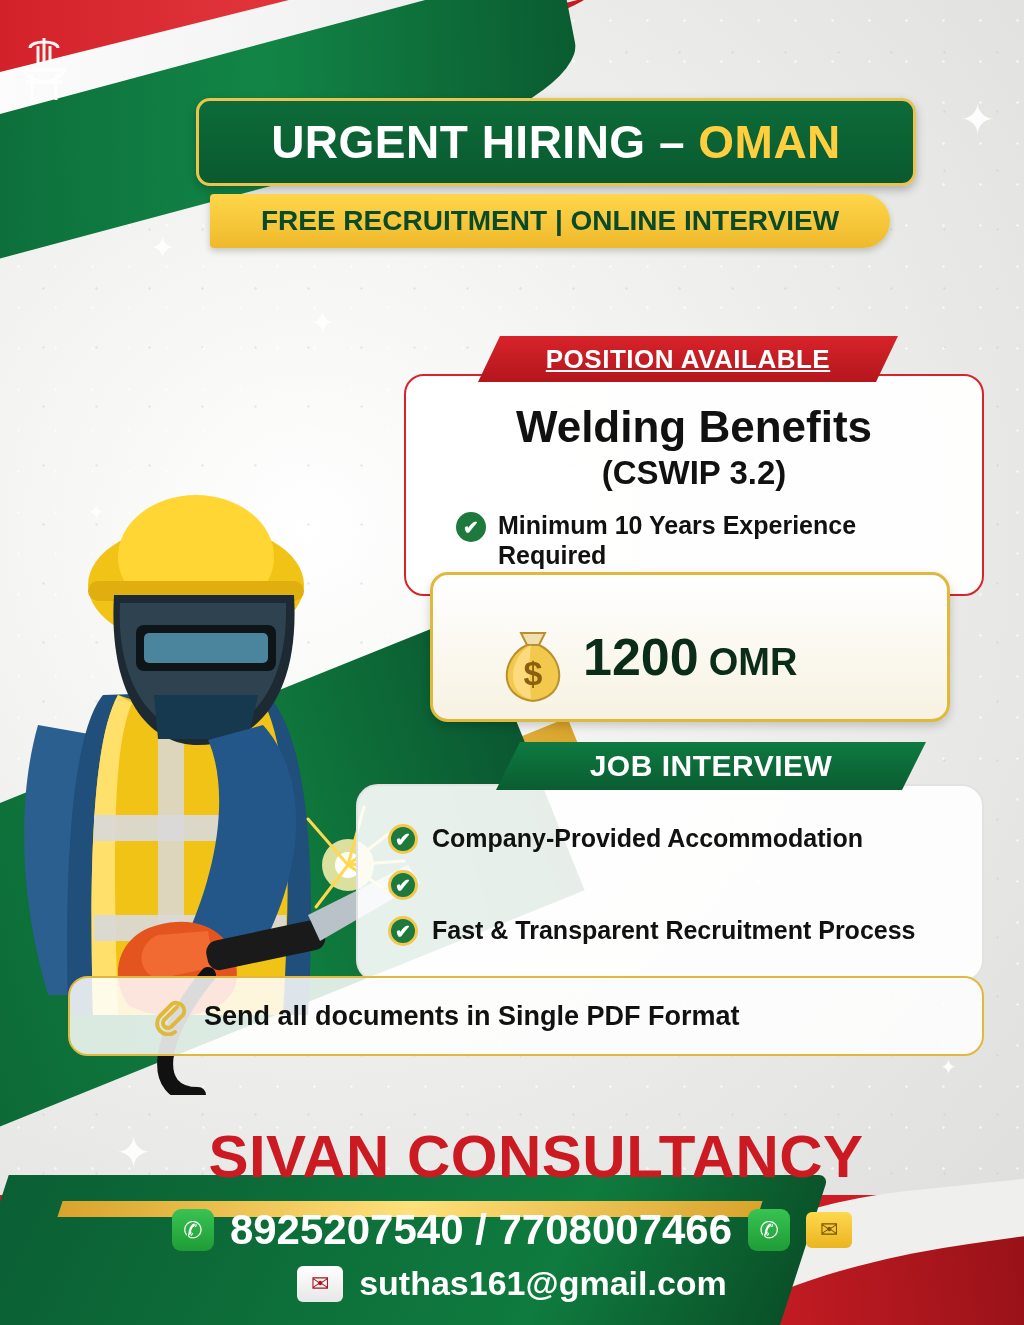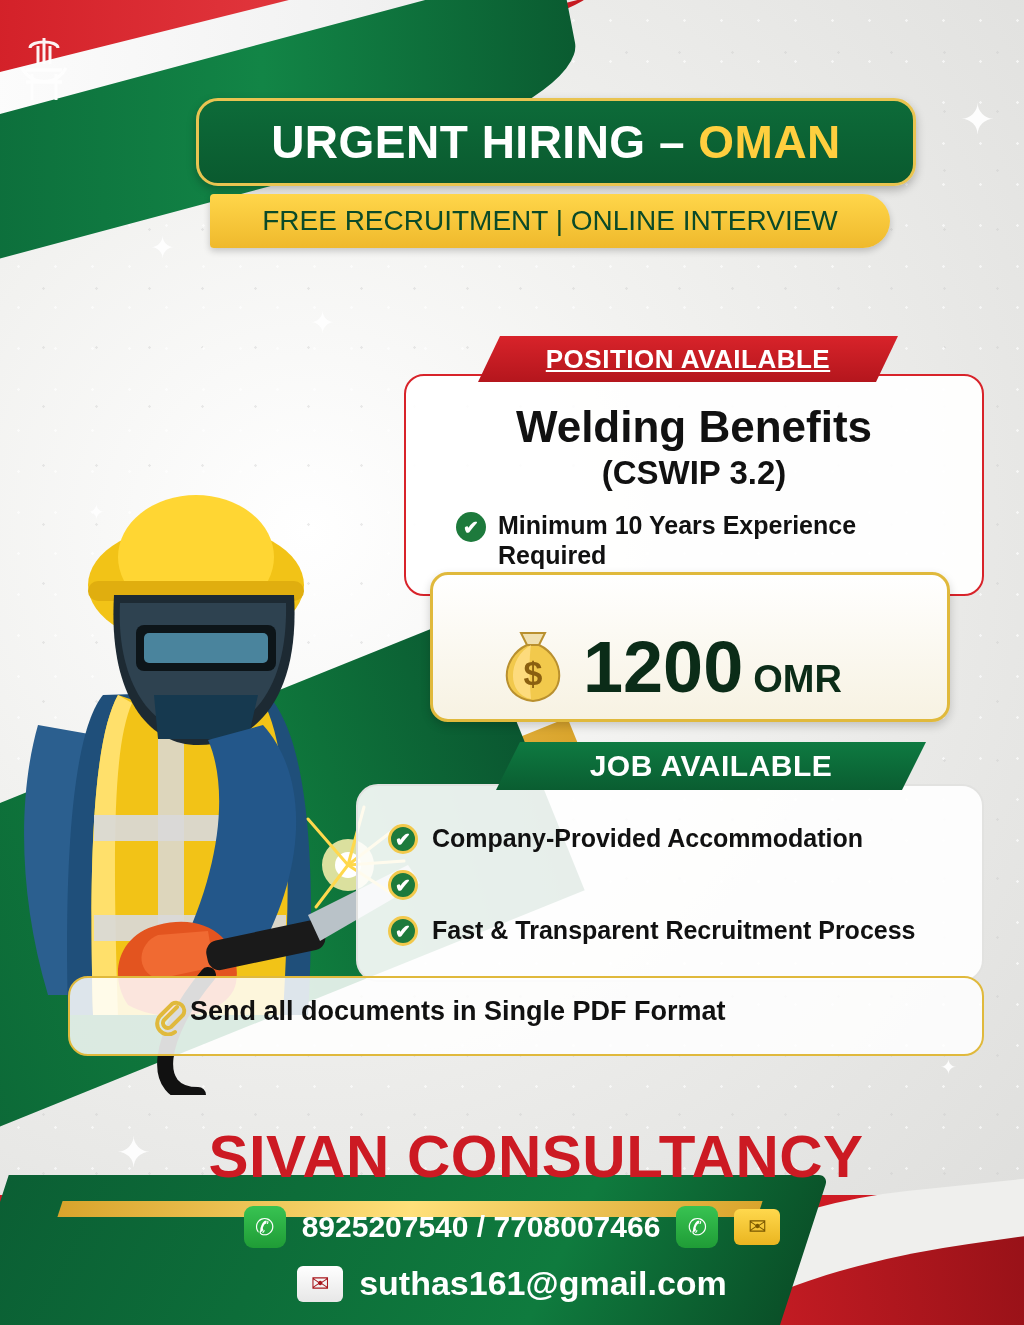--- a/index.html
+++ b/index.html
@@ -114,39 +114,39 @@
   .spark.md { font-size: 30px; }
   .spark.lg { font-size: 42px; }
   .spark.gold { color: #f3d48a; }
 
   
   .hdr-wrap { position: absolute; top: 98px; left: 196px; width: 720px; }
   .hdr-main {
     position: relative;
     background: linear-gradient(180deg, #0d6b39 0%, #0a5a2f 100%);
     border: 3px solid #e9c451;
-    border-radius: 22px;
+    border-radius: 14px;
     height: 88px;
     display: flex; align-items: center; justify-content: center;
     box-shadow: 0 4px 10px rgba(0,0,0,.25);
   }
   .hdr-main h1 {
     font-size: 46px; font-weight: 800; letter-spacing: .5px; color: #fff;
     white-space: nowrap;
   }
   .hdr-main h1 .oman { color: #ffcf3f; }
   .hdr-sub {
     position: relative; margin: 8px 0 0 14px;
     width: 680px; height: 54px;
     background: linear-gradient(180deg, #ffd64a 0%, #efb92c 100%);
     display: flex; align-items: center; justify-content: center;
     border-radius: 4px 28px 28px 4px;
     box-shadow: 0 3px 7px rgba(0,0,0,.2);
   }
-  .hdr-sub span { font-size: 28px; font-weight: 400; color: #0a4a28; white-space: nowrap; }
+  .hdr-sub span { font-size: 28px; font-weight: 700; color: #0a4a28; white-space: nowrap; }
 
   
   .ribbon {
     position: relative; height: 46px;
     display: flex; align-items: center; justify-content: center;
     color: #fff; font-weight: 800; font-size: 26px; letter-spacing: .5px;
     background: linear-gradient(180deg, #d8232a 0%, #b4161d 100%);
     clip-path: polygon(22px 0, 100% 0, calc(100% - 22px) 100%, 0 100%);
     box-shadow: 0 3px 6px rgba(0,0,0,.2);
     text-decoration: underline;
@@ -186,21 +186,21 @@
     position: absolute; top: -2px; left: 110px; width: 330px; height: 54px;
     background: linear-gradient(180deg, #0e7a41 0%, #0a5d31 100%);
     clip-path: polygon(26px 0, 100% 0, calc(100% - 26px) 100%, 0 100%);
     display: flex; align-items: center; justify-content: center;
     color: #fff; font-size: 29px; font-weight: 800; letter-spacing: 2px;
   }
   .salary-amount {
     position: absolute; left: 150px; top: 56px;
     display: flex; align-items: baseline; gap: 10px;
   }
-  .salary-amount .num { font-size: 72px; font-weight: 800; color: #0b2c18; line-height: 1; }
+  .salary-amount .num { font-size: 52px; font-weight: 800; color: #0b2c18; line-height: 1; }
   .salary-amount .cur { font-size: 38px; font-weight: 800; color: #0b2c18; }
   .money-bag { position: absolute; left: 52px; top: 42px; width: 96px; height: 96px; }
 
   
   .benefits { position: absolute; top: 742px; left: 356px; width: 628px; }
   .ben-body {
     margin-top: -6px;
     background: rgba(255,255,255,.9);
     border: 2px solid #e2e2e0; border-radius: 22px;
     padding: 22px 20px 20px 20px;
@@ -222,38 +222,38 @@
     display: flex; align-items: center; justify-content: center;
     color: #fff; font-weight: 800; font-size: 28px;
     background: linear-gradient(180deg, #d8232a 0%, #b4161d 100%);
     clip-path: polygon(22px 0, 100% 0, calc(100% - 22px) 100%, 0 100%);
   }
   .appl-body {
     margin-top: -6px;
     background: rgba(255,255,255,.85);
     border: 2px solid #e0b93c; border-radius: 20px;
     padding: 18px 20px;
-    display: flex; align-items: flex-start; justify-content: flex-start;
+    display: flex; align-items: center; gap: 14px; justify-content: flex-start;
     padding-left: 80px;
   }
   .appl-body .txt { font-size: 27px; font-weight: 700; color: #111; }
 
   
   .company {
     position: absolute; top: 1122px; left: 0; width: 1024px;
     text-align: center;
     font-size: 60px; font-weight: 800; color: #cc1a23; letter-spacing: .5px; margin-left: 24px;
   }
 
   
   .contact-row1 {
     position: absolute; top: 1206px; left: 0; width: 1024px;
     display: flex; align-items: center; justify-content: center; gap: 16px;
   }
-  .contact-row1 .phones { font-size: 30px; font-weight: 800; color: #fff; }
+  .contact-row1 .phones { font-size: 42px; font-weight: 800; color: #fff; }
   .contact-row2 {
     position: absolute; top: 1264px; left: 0; width: 1024px;
     display: flex; align-items: center; justify-content: center; gap: 16px;
   }
   .contact-row2 .mail { font-size: 34px; font-weight: 800; color: #fff; }
 
   .ic { display: inline-flex; align-items: center; justify-content: center; }
   .ic-phone {
     width: 42px; height: 42px; border-radius: 9px;
     background: linear-gradient(180deg,#38c352,#1f9c36);
@@ -380,21 +380,21 @@
       <path d="M46 28 C24 40, 20 76, 46 82 C44 60, 44 42, 46 28 Z" fill="#ffe08a" opacity=".8"></path>
       <text x="48" y="68" font-size="34" font-weight="bold" text-anchor="middle" fill="#8a5f10" font-family="Liberation Sans, sans-serif">$</text>
     </svg>
     <div class="salary-amount">
       <span class="num">1200</span>
       <span class="cur">OMR</span>
     </div>
   </div>
 
   <div class="benefits">
-    <div class="ben-ribbon-green">JOB AVAILABLE</div>
+    <div class="ben-ribbon-green">JOB INTERVIEW</div>
     <div class="ben-body">
       <div class="ben-item">
         <div class="check yellow">✔</div>
         <div class="txt">Company-Provided Accommodation</div>
       </div>
       <div class="ben-item">
         <div class="check yellow">✔</div>
       </div>
       <div class="ben-item">
         <div class="check yellow">✔</div>

